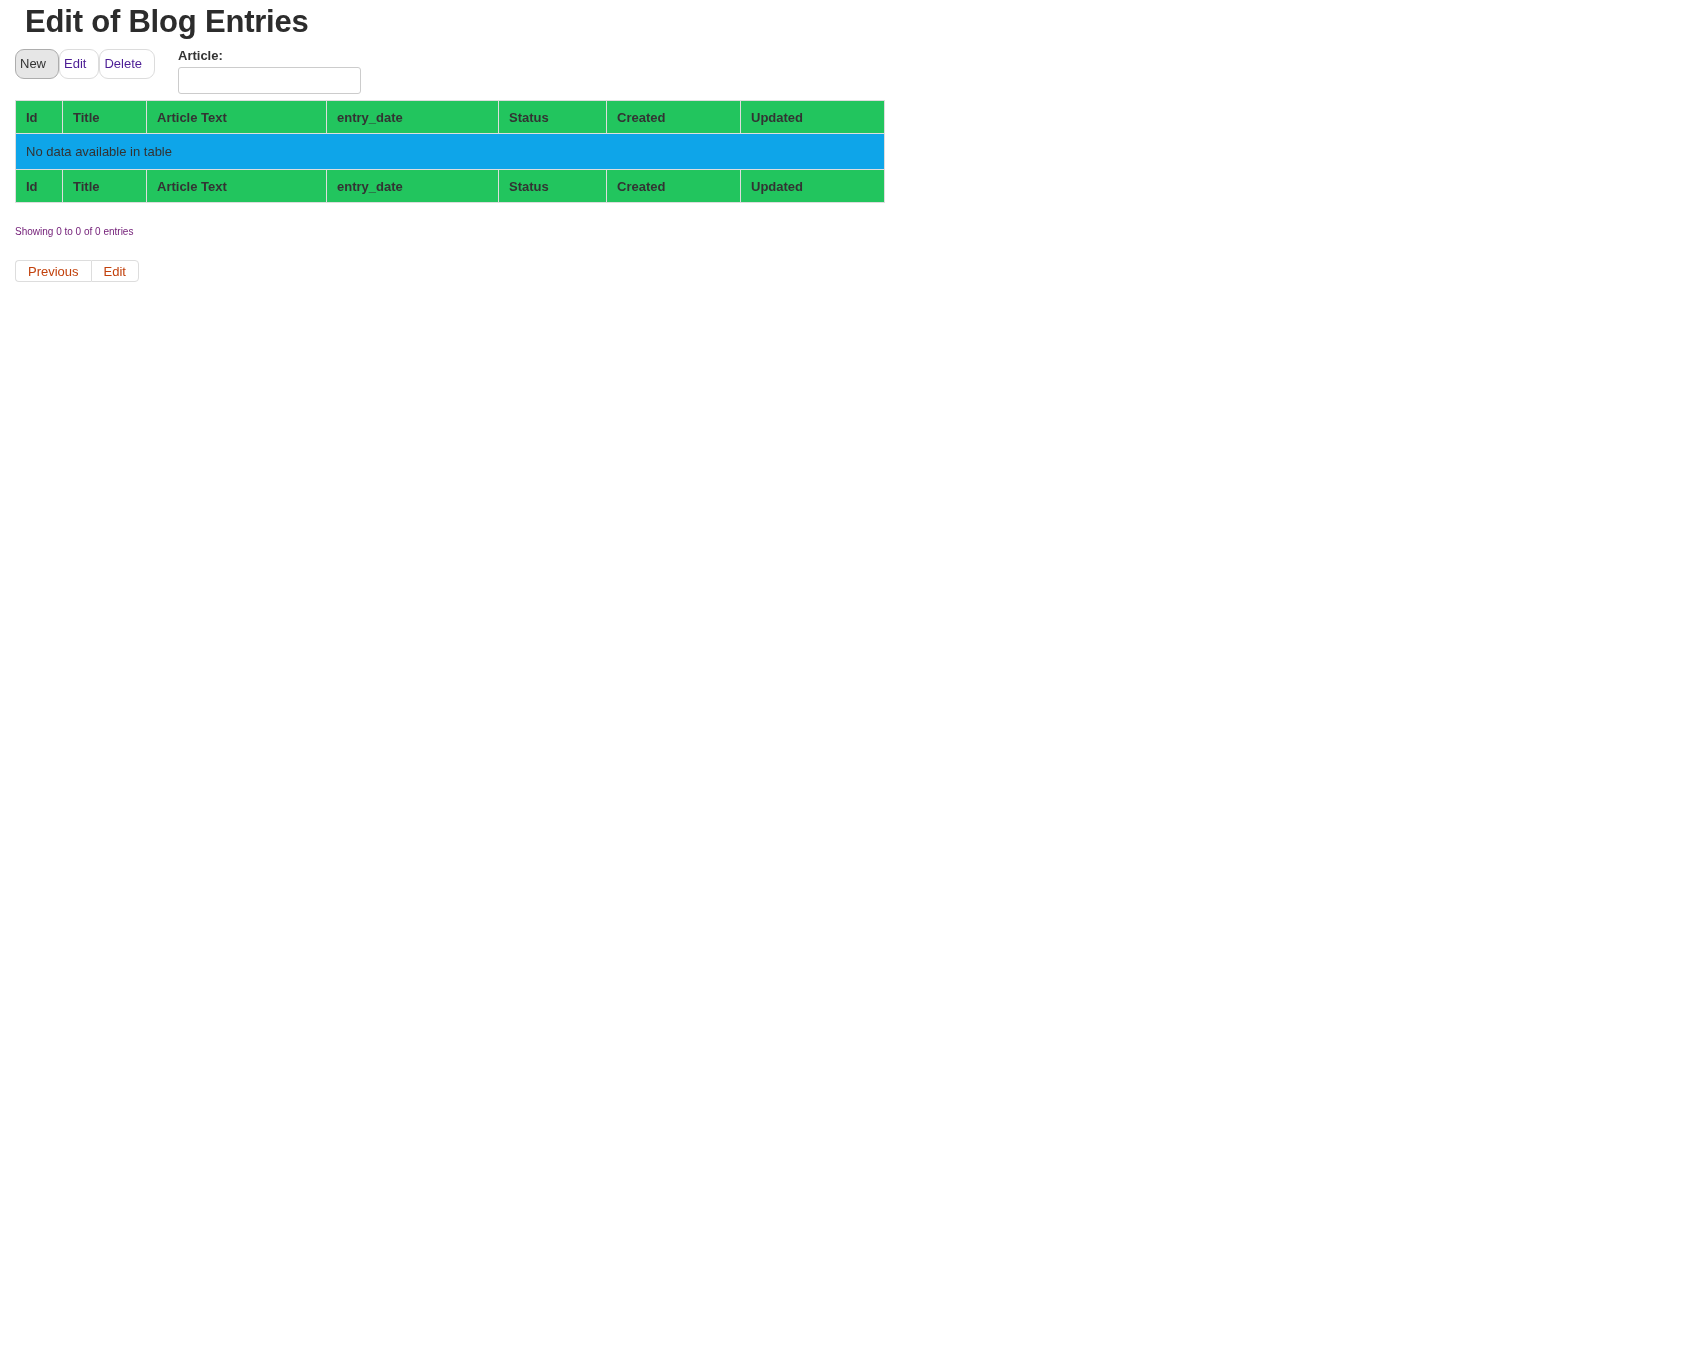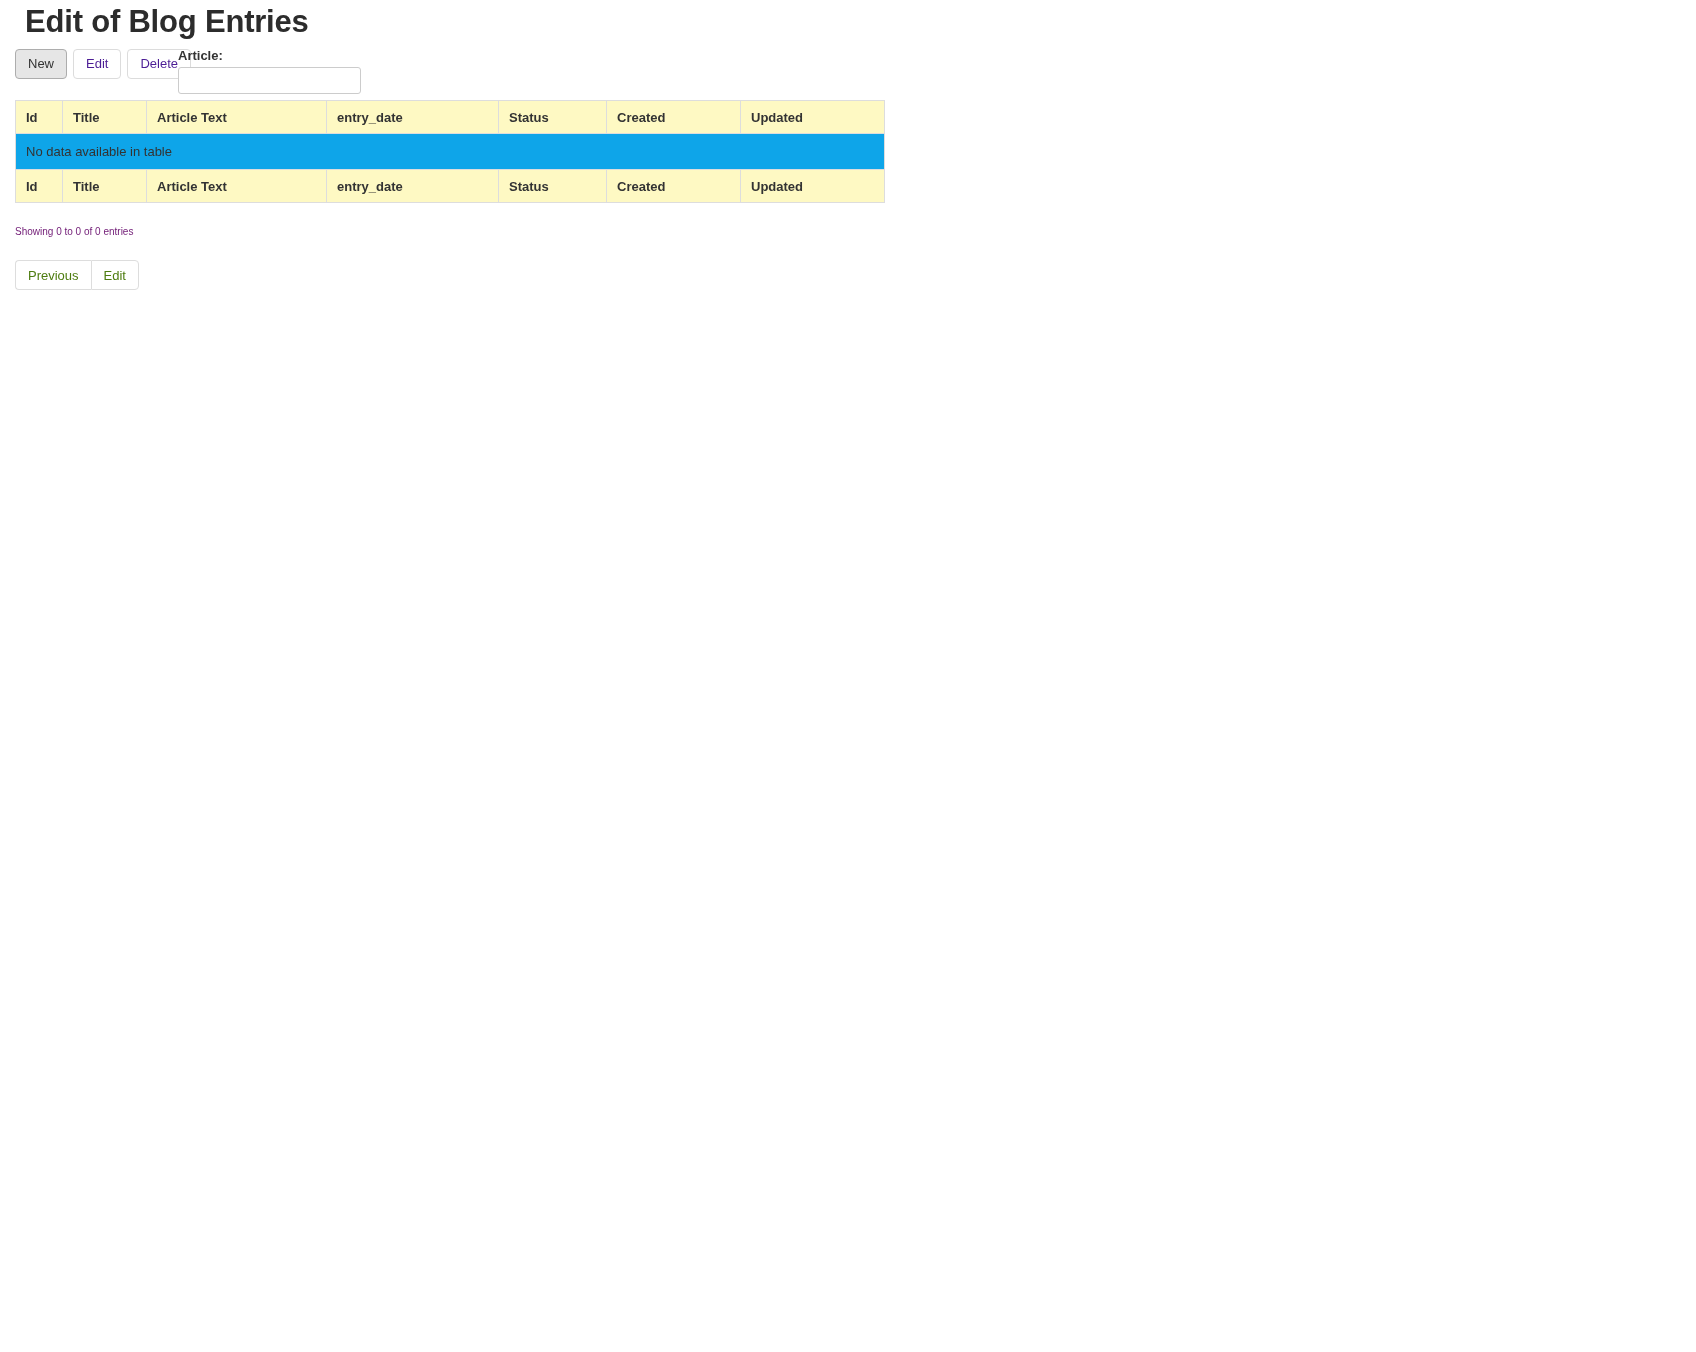--- a/index.html
+++ b/index.html
@@ -43,26 +43,25 @@
     position: absolute;
     left: 15px;
     top: 49px;
     display: flex;
     align-items: flex-start;
   }
   .btn {
     font-family: "Liberation Sans", sans-serif;
     font-size: 13px;
     line-height: 1;
-    padding: 7px 12px 8px 12px;
+    padding: 7px 12px 8px 4px;
     border: 1px solid #cccccc;
-    border-radius: 4px;
-    background: #ffffff;
-    color: #333333;
-    margin-right: 6px;
+    border-radius: 9px;
+    background: #ffffff;
+    color: #333333;
     cursor: pointer;
     height: 30px;
     display: inline-flex;
     align-items: center;
     justify-content: center;
   }
   .btn-active {
     background: #e6e6e6;
     border-color: #adadad;
     color: #333333;
@@ -117,21 +116,21 @@
   .data-table td {
     border: 1px solid #dddddd;
     text-align: left;
     vertical-align: middle;
   }
   .data-table th {
     font-weight: bold;
     color: #333333;
     padding: 8px 10px;
     height: 33px;
-    background: #fef9c3;
+    background: #22c55e;
   }
   .data-table td.empty-cell {
     padding: 10px;
     height: 35px;
     background: #0ea5e9;
     color: #333333;
     font-weight: normal;
     border-left: 1px solid #dddddd;
     border-right: 1px solid #dddddd;
   }
@@ -158,23 +157,23 @@
     top: 260px;
     display: flex;
   }
   .page-btn {
     font-family: "Liberation Sans", sans-serif;
     font-size: 13px;
     line-height: 1;
     padding: 8px 12px;
     border: 1px solid #dddddd;
     background: #ffffff;
-    color: #4d7c0f;
+    color: #c2410c;
     cursor: default;
-    height: 30px;
+    height: 22px;
     display: inline-flex;
     align-items: center;
     justify-content: center;
   }
   .page-btn.first {
     border-radius: 4px 0 0 4px;
     border-right: none;
   }
   .page-btn.last {
     border-radius: 0 4px 4px 0;

